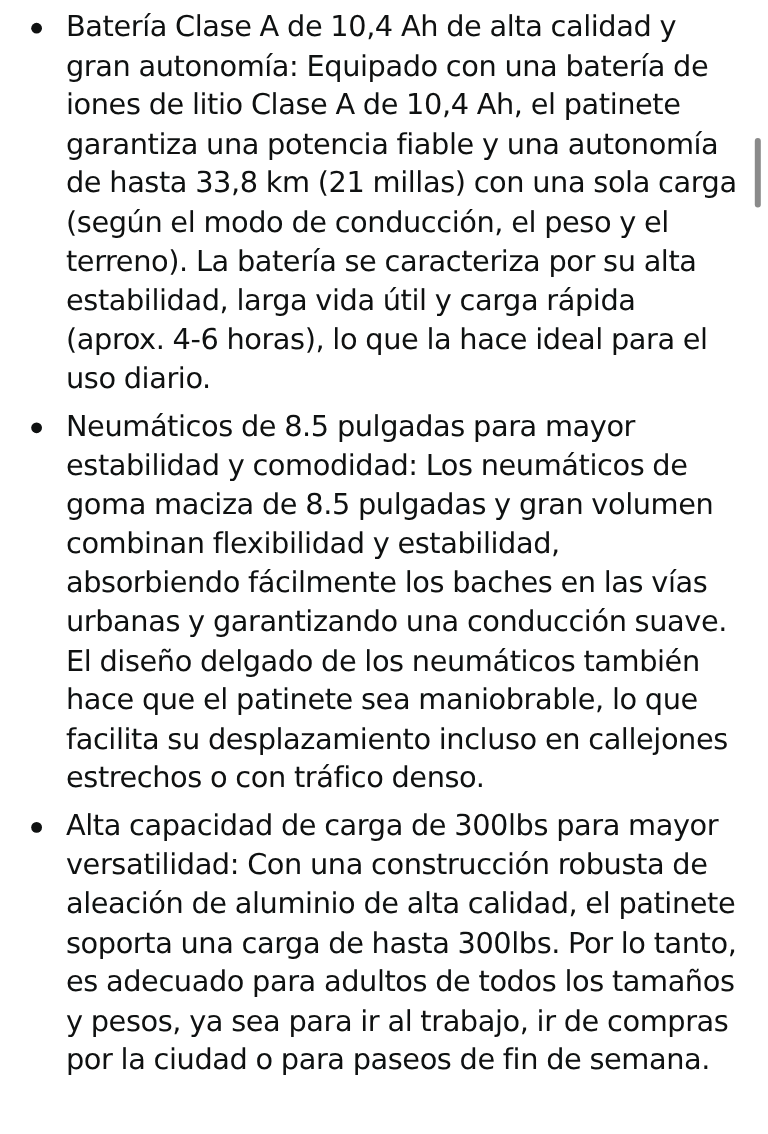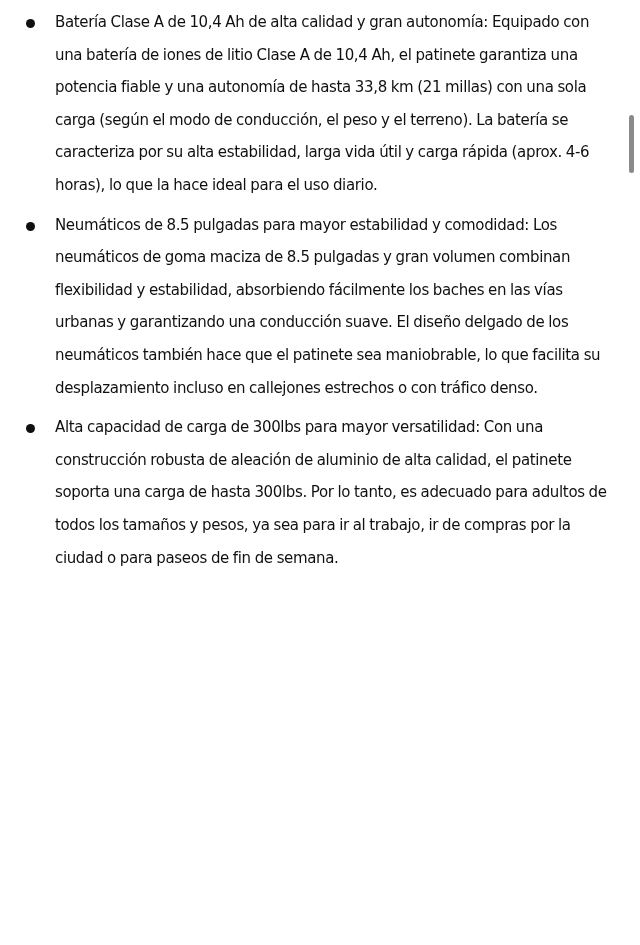--- a/index.html
+++ b/index.html
@@ -21,21 +21,21 @@
       padding: 0;
       position: absolute;
       top: 6px;
       left: 0;
       width: 628px;
     }
     .bullet-item {
       position: relative;
       padding-left: 55px;
       padding-right: 14px;
-      font-size: 15px;
+      font-size: 24px;
       line-height: 32.6px;
       letter-spacing: -0.35px;
       word-spacing: -0.5px;
       margin-bottom: 7px;
     }
     .bullet-dot {
       position: absolute;
       left: 26px;
       top: 13px;
       width: 9px;

